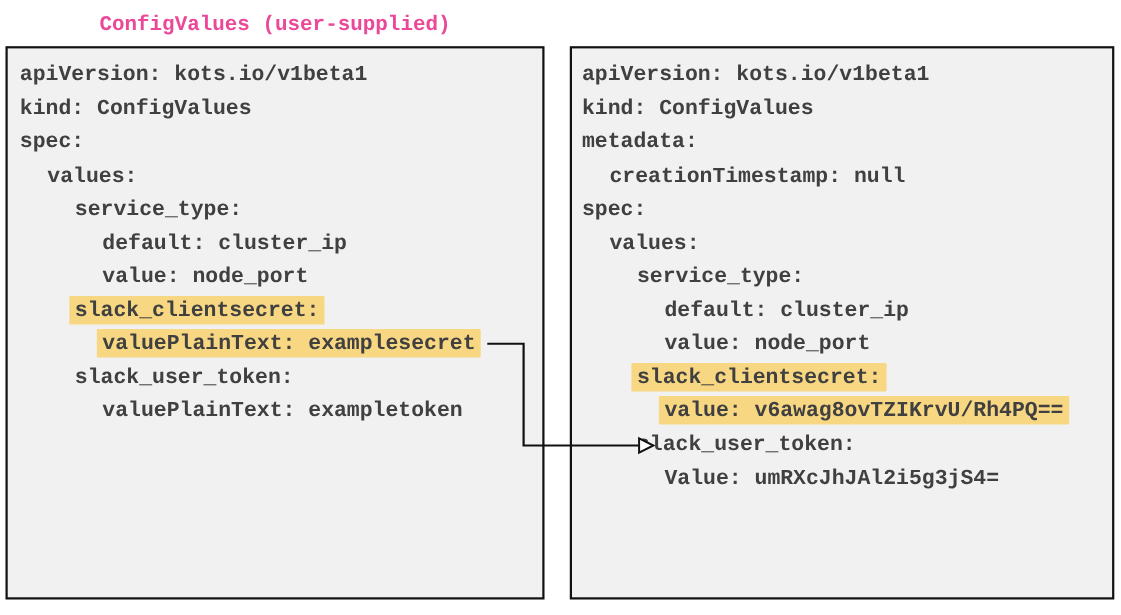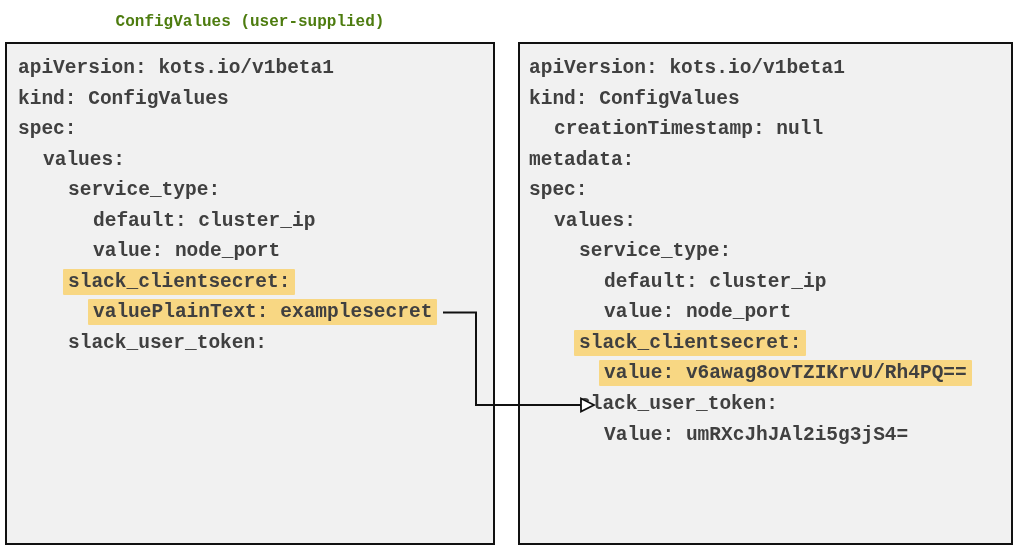--- a/index.html
+++ b/index.html
@@ -6,22 +6,22 @@
   #stage{
     position:relative;
     width:1019px;height:559px;
     background:#ffffff;
     font-family:"Liberation Mono","DejaVu Sans Mono",monospace;
     overflow:hidden;
   }
   .panel-title{
     position:absolute;top:8px;height:28px;
     text-align:center;
-    font-weight:bold;font-size:16px;line-height:28px;
-    color:#4d7c0f;
+    font-weight:bold;font-size:19px;line-height:28px;
+    color:#ec4899;
     letter-spacing:0;
     white-space:nowrap;
   }
   #title-left{left:5px;width:490px;}
   #title-right{left:518px;width:495px;}
   .panel{
     position:absolute;top:42px;height:499px;
     background:#f1f1f1;
     border:2px solid #111;
   }
@@ -65,29 +65,30 @@
         <div class="line" style="padding-left: 0px;"><span>apiVersion: kots.io/v1beta1</span></div>
         <div class="line" style="padding-left: 0px;"><span>kind: ConfigValues</span></div>
         <div class="line" style="padding-left: 0px;"><span>spec:</span></div>
         <div class="line" style="padding-left: 25px;"><span>values:</span></div>
         <div class="line" style="padding-left: 50px;"><span>service_type:</span></div>
         <div class="line" style="padding-left: 75px;"><span>default: cluster_ip</span></div>
         <div class="line" style="padding-left: 75px;"><span>value: node_port</span></div>
         <div class="line" style="padding-left: 50px;"><span class="hl">slack_clientsecret:</span></div>
         <div class="line" style="padding-left: 75px;"><span class="hl">valuePlainText: examplesecret</span></div>
         <div class="line" style="padding-left: 50px;"><span>slack_user_token:</span></div>
+        <div class="line" style="padding-left: 75px;"><span>valuePlainText: exampletoken</span></div>
       </div>
   </div>
 
   <div id="panel-right" class="panel">
     <div class="code">
         <div class="line" style="padding-left: 0px;"><span>apiVersion: kots.io/v1beta1</span></div>
         <div class="line" style="padding-left: 0px;"><span>kind: ConfigValues</span></div>
+        <div class="line" style="padding-left: 0px;"><span>metadata:</span></div>
         <div class="line" style="padding-left: 25px;"><span>creationTimestamp: null</span></div>
-        <div class="line" style="padding-left: 0px;"><span>metadata:</span></div>
         <div class="line" style="padding-left: 0px;"><span>spec:</span></div>
         <div class="line" style="padding-left: 25px;"><span>values:</span></div>
         <div class="line" style="padding-left: 50px;"><span>service_type:</span></div>
         <div class="line" style="padding-left: 75px;"><span>default: cluster_ip</span></div>
         <div class="line" style="padding-left: 75px;"><span>value: node_port</span></div>
         <div class="line" style="padding-left: 50px;"><span class="hl">slack_clientsecret:</span></div>
         <div class="line" style="padding-left: 75px;"><span class="hl">value: v6awag8ovTZIKrvU/Rh4PQ==</span></div>
         <div class="line" style="padding-left: 50px;"><span>slack_user_token:</span></div>
         <div class="line" style="padding-left: 75px; font-family: Liberation Mono, monospace;"><span>Value: umRXcJhJAl2i5g3jS4=</span></div>
       </div>

